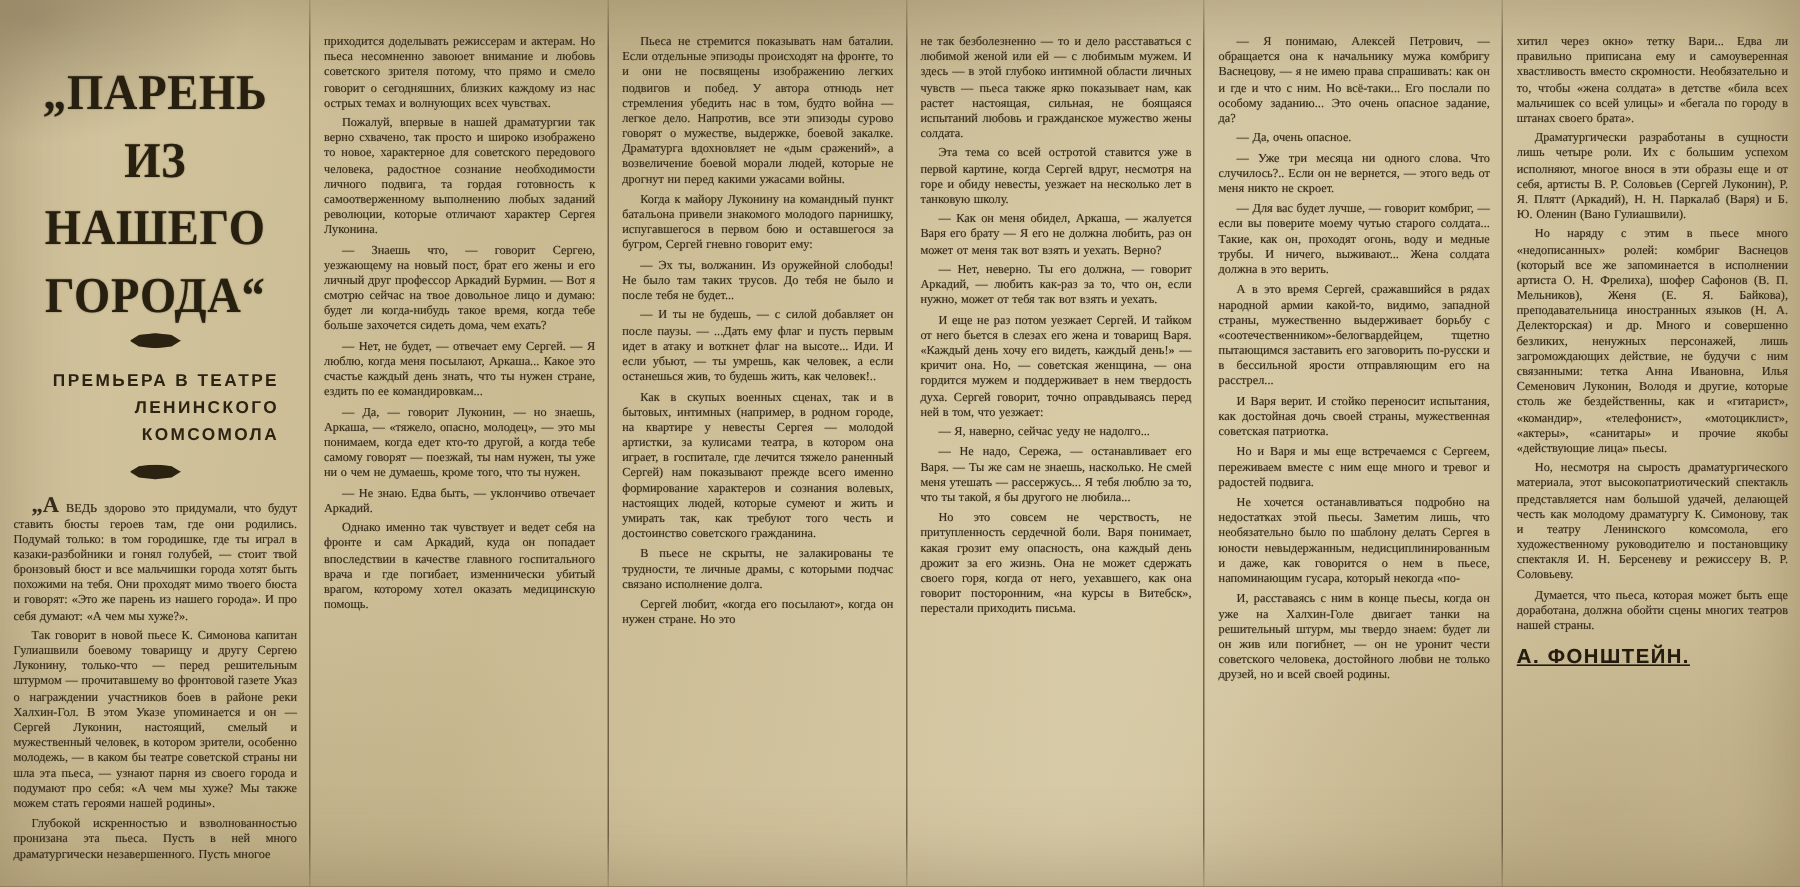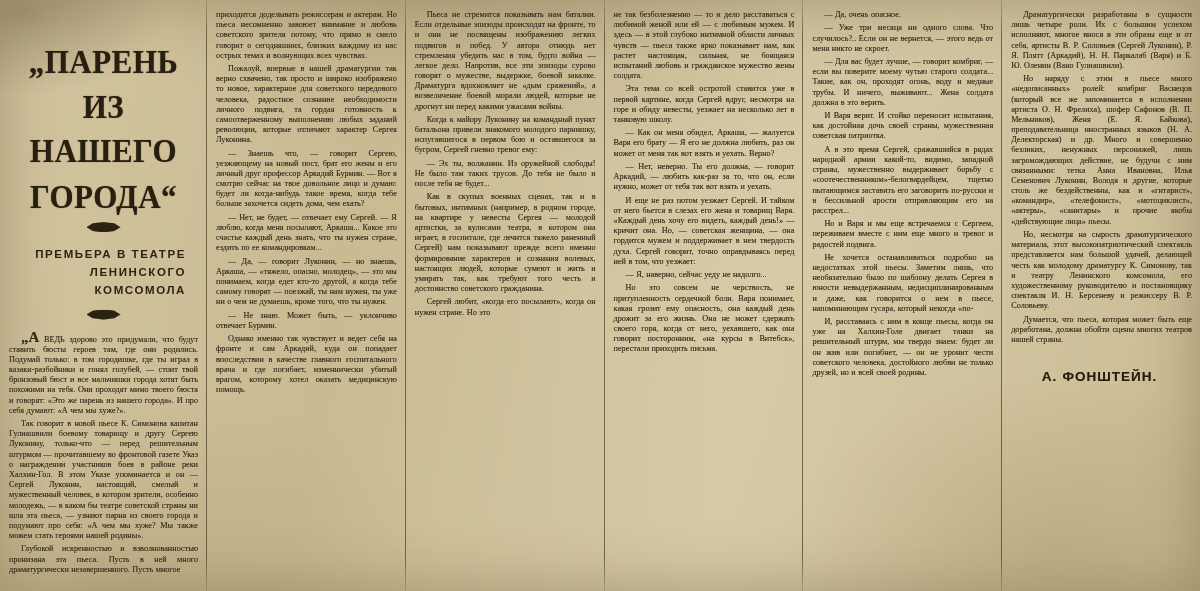--- a/index.html
+++ b/index.html
@@ -11,21 +11,21 @@
       radial-gradient(ellipse 500px 280px at 10% 96%, rgba(130,105,60,.16), transparent 65%),
       radial-gradient(ellipse 600px 220px at 45% 2%, rgba(95,75,42,.10), transparent 70%),
       radial-gradient(ellipse 200px 120px at 2% 2%, rgba(70,55,30,.28), transparent 70%),
       radial-gradient(ellipse 300px 500px at 60% 50%, rgba(230,220,185,.12), transparent 70%),
       linear-gradient(100deg,#d3c59f 0%,#c9ba92 30%,#d6c9a5 62%,#cbbc95 100%);
     box-shadow:inset 0 0 60px rgba(80,60,30,.35);
     display:flex;flex-direction:row;
     font-family:"Liberation Serif","DejaVu Serif",serif;
     color:var(--ink,#352c1c);
   }
-  .col{flex:1 1 0;padding:6px 8px 4px 9px;box-sizing:border-box;overflow:hidden;height:591px;}
+  .col{flex:1 1 0;padding:19px 8px 4px 9px;box-sizing:border-box;overflow:hidden;height:591px;}
   .col.head{flex:0 0 206px;padding-top:14px;margin-top:24px;}
   .rule{flex:0 0 1px;margin:0;background:linear-gradient(to bottom,rgba(55,42,20,.15),rgba(55,42,20,.62) 6%,rgba(55,42,20,.62) 94%,rgba(55,42,20,.15));}
   h1.title{
     margin:8px 0 10px 0;text-align:center;
     font-size:31px;line-height:1.34;font-weight:700;color:#271f10;
     letter-spacing:.5px;transform:scaleY(1.08);
     text-shadow:0 0 1px rgba(40,30,10,.55);
   }
   h1.title span{display:block;}
   .orn{width:34px;height:10px;margin:10px auto;background:#2b2212;
@@ -35,23 +35,24 @@
     margin:14px 12px 4px 12px;text-align:right;
     font-family:"Liberation Sans","DejaVu Sans",sans-serif;
     font-size:11.5px;line-height:1.55;font-weight:700;letter-spacing:1.6px;color:#2c2313;
   }
   .body{font-size:8.2px;line-height:1.24;text-align:justify;margin-top:4px;}
   .body p{margin:0 0 3.2px 0;text-indent:12px;word-spacing:.4px;
     text-shadow:0 0 .5px rgba(53,44,28,.5);}
   .body p.cont{text-indent:0;}
   .body p.lead::first-letter{font-size:15px;font-weight:700;line-height:1;}
   .body p.sig{
-    text-align:center;text-indent:0;margin-top:24px;padding-right:4px;
+    text-align:left;text-indent:0;margin-top:8px;padding-right:4px;
     font-size:13.5px;font-weight:700;letter-spacing:1px;color:#241c0e;
     font-family:"Liberation Sans","DejaVu Sans",sans-serif;
+    text-decoration:underline;
   }
 </style>
 </head>
 <body>
 
 <div class="paper">
 
   <div class="col head">
     <h1 class="title">
       <span>„ПАРЕНЬ</span>
@@ -69,66 +70,71 @@
   </div>
 
   <div class="rule"></div>
   <div class="col">
     <div class="body">
         <p class="cont ">приходится доделывать режиссерам и актерам. Но пьеса несомненно завоюет внимание и любовь советского зрителя потому, что прямо и смело говорит о сегодняшних, близких каждому из нас острых темах и волнующих всех чувствах.</p>
         <p class="">Пожалуй, впервые в нашей драматургии так верно схвачено, так просто и широко изображено то новое, характерное для советского передового человека, радостное сознание необходимости личного подвига, та гордая готовность к самоотверженному выполнению любых заданий революции, которые отличают характер Сергея Луконина.</p>
         <p class="">— Знаешь что, — говорит Сергею, уезжающему на новый пост, брат его жены и его личный друг профессор Аркадий Бурмин. — Вот я смотрю сейчас на твое довольное лицо и думаю: будет ли когда-нибудь такое время, когда тебе больше захочется сидеть дома, чем ехать?</p>
         <p class="">— Нет, не будет, — отвечает ему Сергей. — Я люблю, когда меня посылают, Аркаша... Какое это счастье каждый день знать, что ты нужен стране, ездить по ее командировкам...</p>
         <p class="">— Да, — говорит Луконин, — но знаешь, Аркаша, — «тяжело, опасно, молодец», — это мы понимаем, когда едет кто-то другой, а когда тебе самому говорят — поезжай, ты нам нужен, ты уже ни о чем не думаешь, кроме того, что ты нужен.</p>
-        <p class="">— Не знаю. Может быть, — уклончиво отвечает Бурмин.</p>
+        <p class="">— Не знаю. Едва быть, — уклончиво отвечает Аркадий.</p>
         <p class="">Однако именно так чувствует и ведет себя на фронте и сам Аркадий, куда он попадает впоследствии в качестве главного госпитального врача и где погибает, изменнически убитый врагом, которому хотел оказать медицинскую помощь.</p>
       </div>
   </div>
 
   <div class="rule"></div>
   <div class="col">
     <div class="body">
         <p class="">Пьеса не стремится показывать нам баталии. Если отдельные эпизоды происходят на фронте, то и они не посвящены изображению легких подвигов и побед. У автора отнюдь нет стремления убедить нас в том, будто война — легкое дело. Напротив, все эти эпизоды сурово говорят о мужестве, выдержке, боевой закалке. Драматурга вдохновляет не «дым сражений», а возвеличение боевой морали людей, которые не дрогнут ни перед какими ужасами войны.</p>
-        <p class="">Когда к майору Луконину на командный пункт батальона привели знакомого молодого парнишку, испугавшегося в первом бою и оставшегося за бугром, Сергей гневно тревог ему:</p>
+        <p class="">Когда к майору Луконину на командный пункт батальона привели знакомого молодого парнишку, испугавшегося в первом бою и оставшегося за бугром, Сергей гневно говорит ему:</p>
         <p class="">— Эх ты, волжанин. Из оружейной слободы! Не было там таких трусов. До тебя не было и после тебя не будет...</p>
+        <p class="">— И ты не будешь, — с силой добавляет он после паузы. — ...Дать ему флаг и пусть первым идет в атаку и воткнет флаг на высоте... Иди. И если убьют, — ты умрешь, как человек, а если останешься жив, то будешь жить, как человек!..</p>
         <p class="">Как в скупых военных сценах, так и в бытовых, интимных (например, в родном городе, на квартире у невесты Сергея — молодой артистки, за кулисами театра, в котором она играет, в госпитале, где лечится тяжело раненный Сергей) нам показывают прежде всего именно формирование характеров и сознания волевых, настоящих людей, которые сумеют и жить и умирать так, как требуют того честь и достоинство советского гражданина.</p>
+        <p class="">В пьесе не скрыты, не залакированы те трудности, те личные драмы, с которыми подчас связано исполнение долга.</p>
         <p class="">Сергей любит, «когда его посылают», когда он нужен стране. Но это</p>
       </div>
   </div>
 
   <div class="rule"></div>
   <div class="col">
     <div class="body">
         <p class="cont ">не так безболезненно — то и дело расставаться с любимой женой или ей — с любимым мужем. И здесь — в этой глубоко интимной области личных чувств — пьеса также ярко показывает нам, как растет настоящая, сильная, не боящаяся испытаний любовь и гражданское мужество жены солдата.</p>
         <p class="">Эта тема со всей остротой ставится уже в первой картине, когда Сергей вдруг, несмотря на горе и обиду невесты, уезжает на несколько лет в танковую школу.</p>
         <p class="">— Как он меня обидел, Аркаша, — жалуется Варя его брату — Я его не должна любить, раз он может от меня так вот взять и уехать. Верно?</p>
         <p class="">— Нет, неверно. Ты его должна, — говорит Аркадий, — любить как-раз за то, что он, если нужно, может от тебя так вот взять и уехать.</p>
         <p class="">И еще не раз потом уезжает Сергей. И тайком от него бьется в слезах его жена и товарищ Варя. «Каждый день хочу его видеть, каждый день!» — кричит она. Но, — советская женщина, — она гордится мужем и поддерживает в нем твердость духа. Сергей говорит, точно оправдываясь перед ней в том, что уезжает:</p>
         <p class="">— Я, наверно, сейчас уеду не надолго...</p>
+        <p class="">— Не надо, Сережа, — останавливает его Варя. — Ты же сам не знаешь, насколько. Не смей меня утешать — рассержусь... Я тебя люблю за то, что ты такой, я бы другого не любила...</p>
         <p class="">Но это совсем не черствость, не притупленность сердечной боли. Варя понимает, какая грозит ему опасность, она каждый день дрожит за его жизнь. Она не может сдержать своего горя, когда от него, уехавшего, как она говорит посторонним, «на курсы в Витебск», перестали приходить письма.</p>
       </div>
   </div>
 
   <div class="rule"></div>
   <div class="col">
     <div class="body">
+        <p class="">— Я понимаю, Алексей Петрович, — обращается она к начальнику мужа комбригу Васнецову, — я не имею права спрашивать: как он и где и что с ним. Но всё-таки... Его послали по особому заданию... Это очень опасное задание, да?</p>
         <p class="">— Да, очень опасное.</p>
         <p class="">— Уже три месяца ни одного слова. Что случилось?.. Если он не вернется, — этого ведь от меня никто не скроет.</p>
         <p class="">— Для вас будет лучше, — говорит комбриг, — если вы поверите моему чутью старого солдата... Такие, как он, проходят огонь, воду и медные трубы. И ничего, выживают... Жена солдата должна в это верить.</p>
+        <p class="">А в это время Сергей, сражавшийся в рядах народной армии какой-то, видимо, западной страны, мужественно выдерживает борьбу с «соотечественником»-белогвардейцем, тщетно пытающимся заставить его заговорить по-русски и в бессильной ярости отправляющим его на расстрел...</p>
         <p class="">И Варя верит. И стойко переносит испытания, как достойная дочь своей страны, мужественная советская патриотка.</p>
-        <p class="">А в это время Сергей, сражавшийся в рядах народной армии какой-то, видимо, западной страны, мужественно выдерживает борьбу с «соотечественником»-белогвардейцем, тщетно пытающимся заставить его заговорить по-русски и в бессильной ярости отправляющим его на расстрел...</p>
         <p class="">Но и Варя и мы еще встречаемся с Сергеем, переживаем вместе с ним еще много и тревог и радостей подвига.</p>
         <p class="">Не хочется останавливаться подробно на недостатках этой пьесы. Заметим лишь, что необязательно было по шаблону делать Сергея в юности невыдержанным, недисциплинированным и даже, как говорится о нем в пьесе, напоминающим гусара, который некогда «по-</p>
         <p class="">И, расставаясь с ним в конце пьесы, когда он уже на Халхин-Голе двигает танки на решительный штурм, мы твердо знаем: будет ли он жив или погибнет, — он не уронит чести советского человека, достойного любви не только друзей, но и всей своей родины.</p>
       </div>
   </div>
 
   <div class="rule"></div>
   <div class="col">
     <div class="body">
+        <p class="cont ">хитил через окно» тетку Вари... Едва ли правильно приписана ему и самоуверенная хвастливость вместо скромности. Необязательно и то, чтобы «жена солдата» в детстве «била всех мальчишек со всей улицы» и «бегала по городу в штанах своего брата».</p>
         <p class="">Драматургически разработаны в сущности лишь четыре роли. Их с большим успехом исполняют, многое внося в эти образы еще и от себя, артисты В. Р. Соловьев (Сергей Луконин), Р. Я. Плятт (Аркадий), Н. Н. Паркалаб (Варя) и Б. Ю. Оленин (Вано Гулиашвили).</p>
         <p class="">Но наряду с этим в пьесе много «недописанных» ролей: комбриг Васнецов (который все же запоминается в исполнении артиста О. Н. Фрелиха), шофер Сафонов (В. П. Мельников), Женя (Е. Я. Байкова), преподавательница иностранных языков (Н. А. Делекторская) и др. Много и совершенно безликих, ненужных персонажей, лишь загромождающих действие, не будучи с ним связанными: тетка Анна Ивановна, Илья Семенович Луконин, Володя и другие, которые столь же бездейственны, как и «гитарист», «командир», «телефонист», «мотоциклист», «актеры», «санитары» и прочие якобы «действующие лица» пьесы.</p>
         <p class="">Но, несмотря на сырость драматургического материала, этот высокопатриотический спектакль представляется нам большой удачей, делающей честь как молодому драматургу К. Симонову, так и театру Ленинского комсомола, его художественному руководителю и постановщику спектакля И. Н. Берсеневу и режиссеру В. Р. Соловьеву.</p>
         <p class="">Думается, что пьеса, которая может быть еще доработана, должна обойти сцены многих театров нашей страны.</p>
         <p class="sig">А. ФОНШТЕЙН.</p>
       </div>
   </div>
 
 </div>
 

